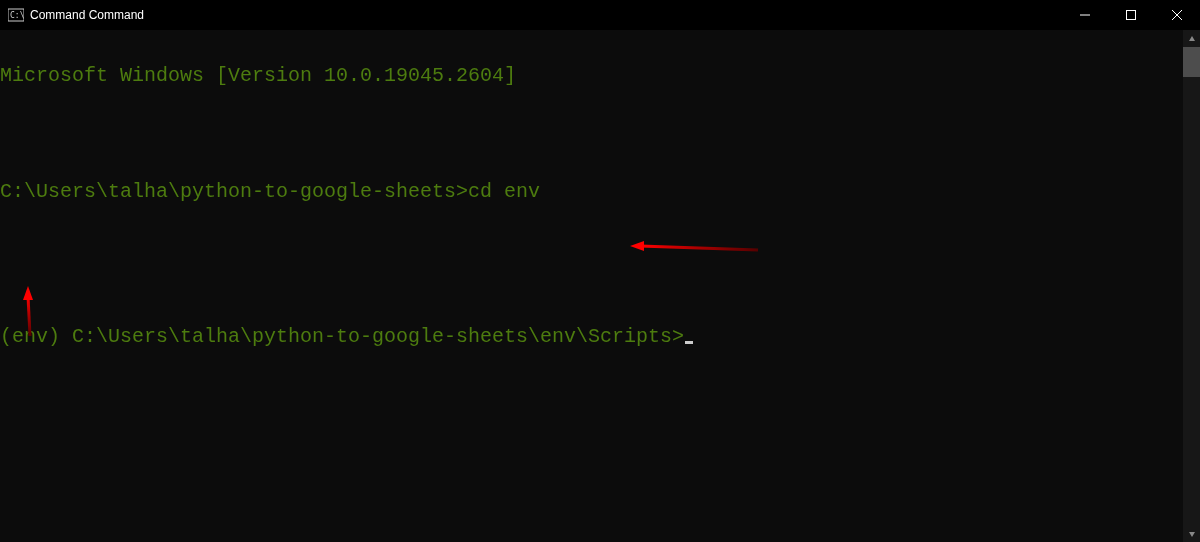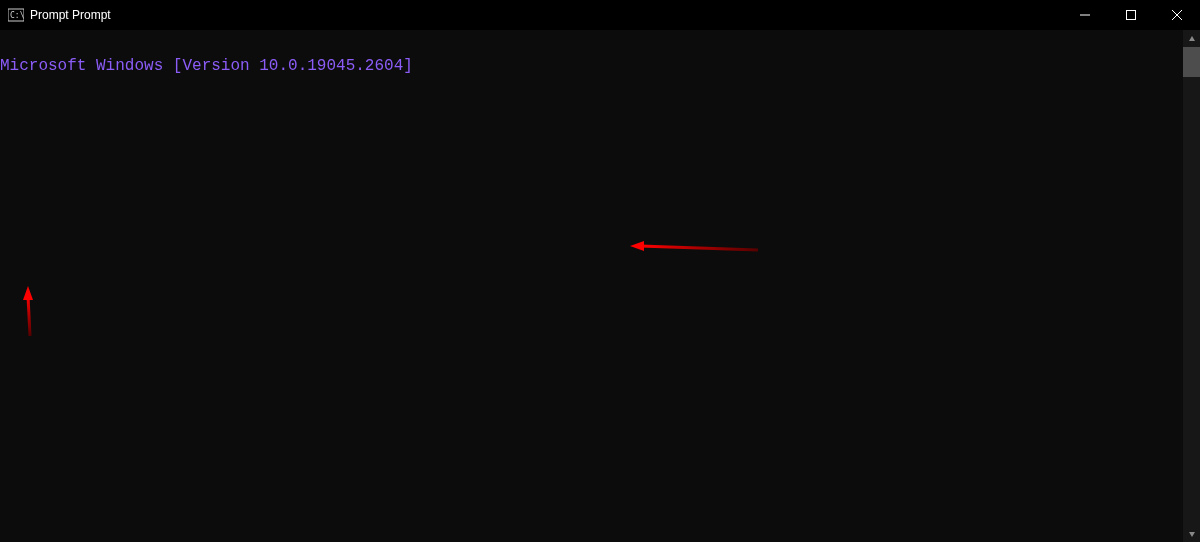--- a/index.html
+++ b/index.html
@@ -52,22 +52,22 @@
     display: flex;
     align-items: center;
     justify-content: center;
     color: #ffffff;
     font-family: 'Segoe UI', sans-serif;
   }
   .terminal-content {
     padding: 2px 0 0 0;
     white-space: pre;
     line-height: 1.45;
-    font-size: 16px;
-    color: #8b5cf6;
+    font-size: 20px;
+    color: #4d7c0f;
     position: relative;
   }
   .line {
     display: block;
   }
   .cursor {
     display: inline-block;
     width: 8px;
     height: 3px;
     background: #cccccc;
@@ -122,21 +122,21 @@
 <body>
 
 <div class="titlebar">
   <div class="titlebar-left">
     <span class="app-icon">
       <svg width="16" height="16" viewBox="0 0 16 16">
         <rect x="0" y="2" width="16" height="12" fill="#000" stroke="#ccc" stroke-width="1"></rect>
         <text x="2" y="11" font-size="8" fill="#ccc" font-family="monospace">C:\</text>
       </svg>
     </span>
-    <span class="title-text">Prompt Prompt</span>
+    <span class="title-text">Command Command</span>
   </div>
   <div class="window-controls">
     <div class="win-btn">
       <svg width="10" height="10" viewBox="0 0 10 10">
           <line x1="0" y1="5" x2="10" y2="5" stroke="#fff" stroke-width="1"></line>
         </svg>
     </div>
     <div class="win-btn">
       <svg width="10" height="10" viewBox="0 0 10 10">
           <rect x="0.5" y="0.5" width="9" height="9" fill="none" stroke="#fff" stroke-width="1"></rect>
@@ -148,23 +148,25 @@
           <line x1="10" y1="0" x2="0" y2="10" stroke="#fff" stroke-width="1"></line>
         </svg>
     </div>
   </div>
 </div>
 
 <div class="terminal-content">
 <span class="line">Microsoft Windows [Version 10.0.19045.2604]</span>
 <span class="line"></span>
 <span class="line"></span>
-<span class="line"></span>
-<span class="line"></span>
-<span class="line"></span>
+<span class="line"><span>C:\Users\talha\python-to-google-sheets&gt;</span><span>cd env</span></span>
+<span class="line"></span>
+<span class="line"></span>
+<span class="line"></span>
+<span class="line"><span>(env) C:\Users\talha\python-to-google-sheets\env\Scripts&gt;</span><span></span><span class="cursor"></span></span>
 </div>
 
 <div class="scrollbar">
   <div class="scroll-arrow">
     <svg width="8" height="8" viewBox="0 0 8 8">
         <polygon points="4,1 7,6 1,6" fill="#888"></polygon>
       </svg>
   </div>
   <div class="scroll-thumb"></div>
   <div class="scroll-arrow" style="position:absolute;bottom:0;">

